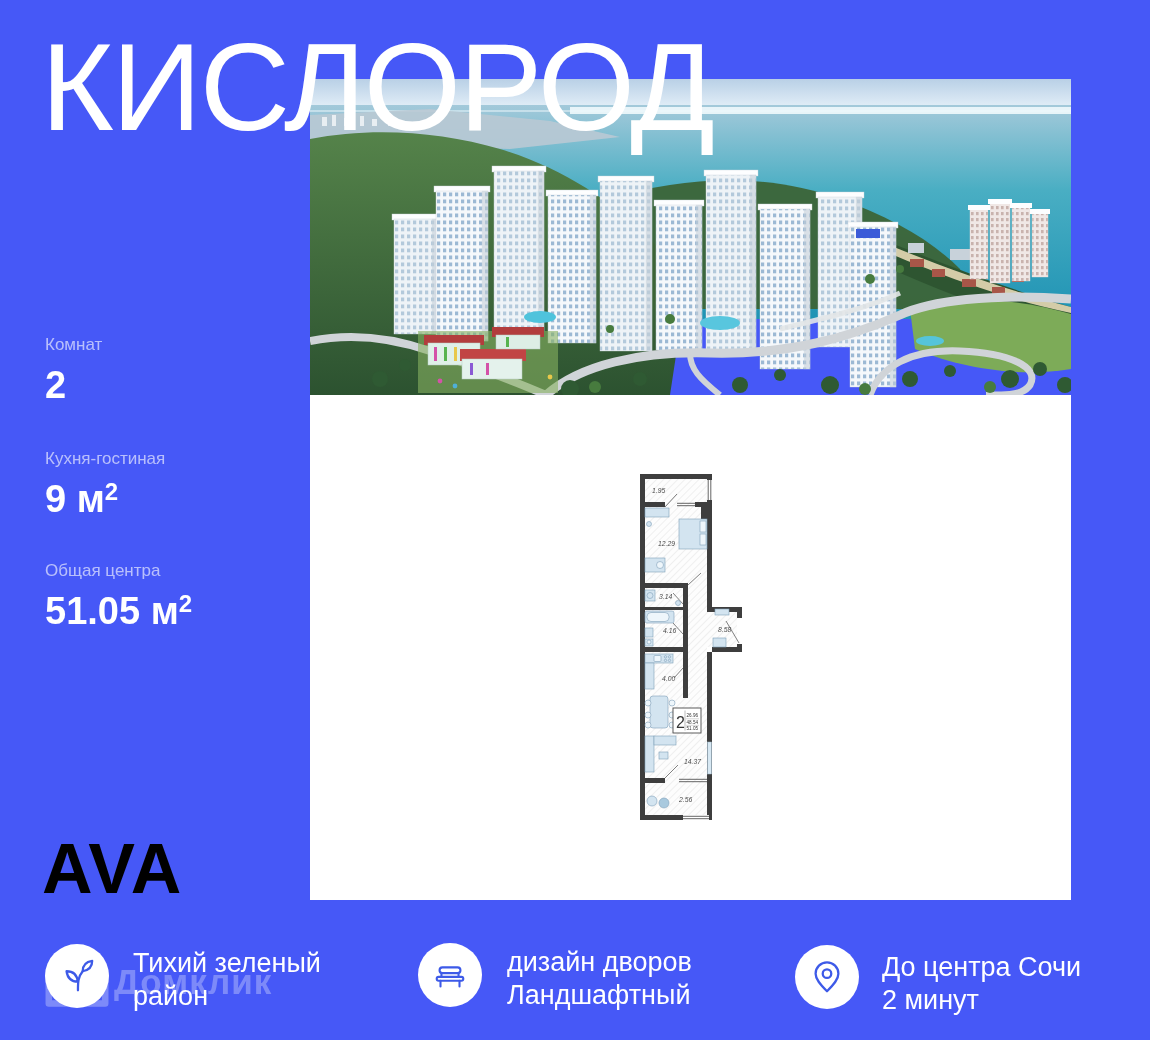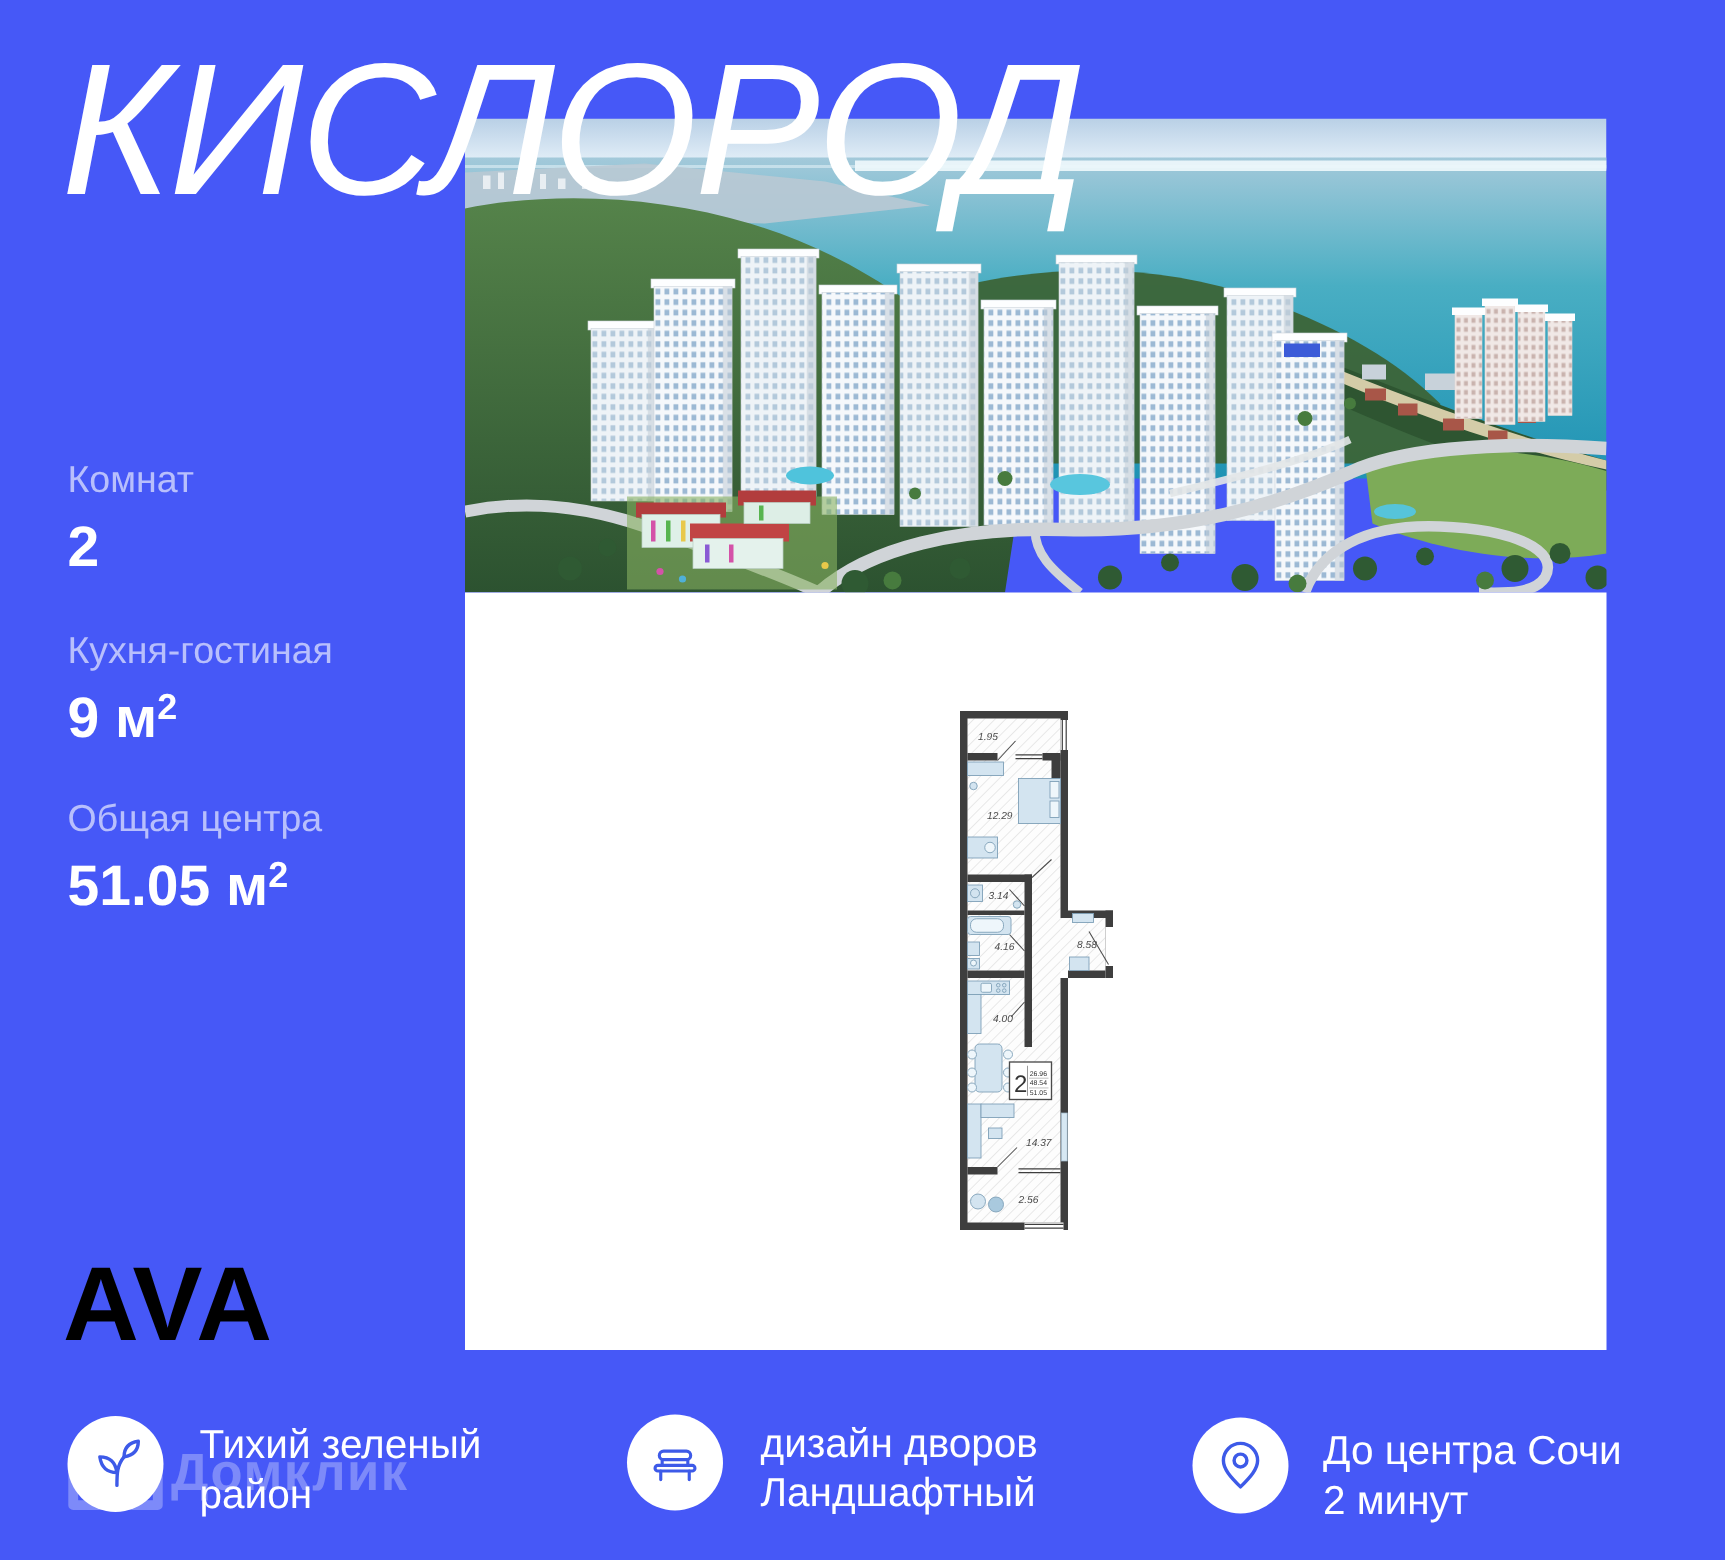--- a/index.html
+++ b/index.html
@@ -4,30 +4,30 @@
 <style>
   * { margin:0; padding:0; box-sizing:border-box; }
   body { font-family:"Liberation Sans", sans-serif; }
   .canvas{
     position:relative; width:1150px; height:1040px;
     background:#4658F7; overflow:hidden;
   }
   .title{
     position:absolute; left:41px; top:18px; z-index:5;
     color:#ffffff; font-size:125px; font-weight:400;
-    letter-spacing:-2px; line-height:1.1; white-space:nowrap;font-style:italic;
+    letter-spacing:-2px; line-height:1.1; white-space:nowrap;
   }
   .photo{ position:absolute; left:310px; top:79px; width:761px; height:316px; z-index:1; }
   .plan-area{
     position:absolute; left:310px; top:395px; width:761px; height:505px;
     background:#ffffff; z-index:1;
   }
   .plan-svg{ position:absolute; left:325px; top:77px; }
   .stat{ position:absolute; left:45px; z-index:5; }
-  .stat .lbl{ color:rgba(255,255,255,0.62); font-size:25px; margin-bottom:9px; }
+  .stat .lbl{ color:rgba(255,255,255,0.62); font-size:17px; margin-bottom:9px;margin-top:29px; }
   .stat .val{ color:#ffffff; font-size:38px; font-weight:700; }
   .stat .val .sup{ font-size:24px; position:relative; top:-12px; font-weight:700; }
   .stat1{ top:306px; } .stat2{ top:420px; } .stat3{ top:532px; }
   .ava-logo{
     position:absolute; left:42px; top:834px; z-index:5;
     color:#000000; font-size:70px; font-weight:700; letter-spacing:1px; line-height:1;
   }
   .watermark{ position:absolute; left:44px; top:948px; z-index:2; }
   .wm-text{
     position:absolute; left:70px; top:14px;

